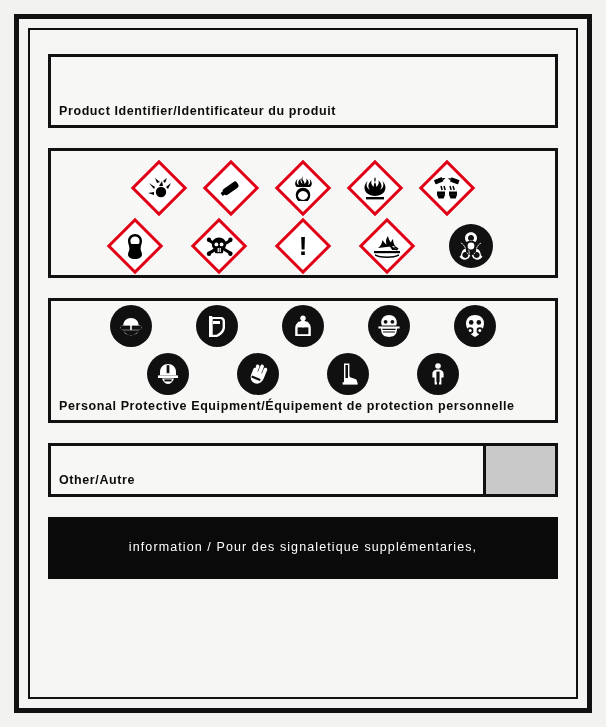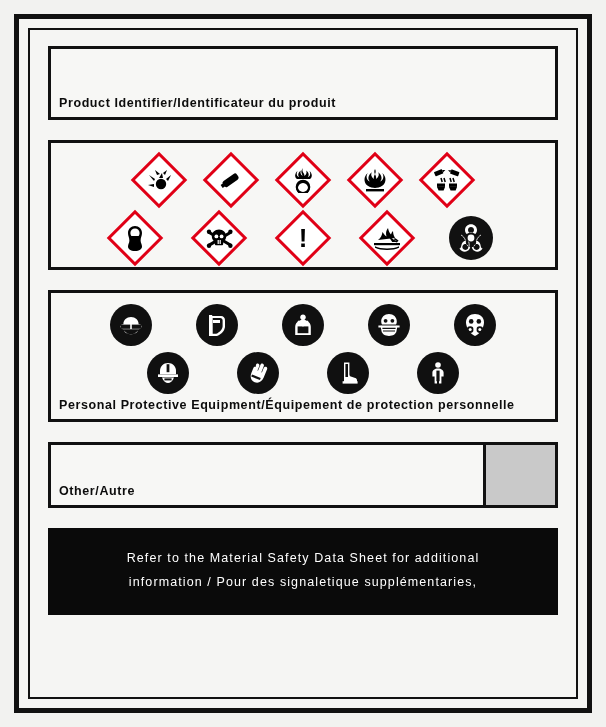--- a/index.html
+++ b/index.html
@@ -48,20 +48,21 @@
     letter-spacing: 0.6px;
     color: #0c0c0c;
     padding: 0 0 7px 8px;
   }
 
   
   #sec-product {
     height: 74px;
     display: flex;
     align-items: flex-end;
+    margin-top: 8px;
   }
 
   
   #sec-hazard { padding-top: 10px; }
   .sym-row {
     display: flex;
     justify-content: center;
     align-items: center;
     gap: 18px;
     margin-bottom: 4px;
@@ -96,21 +97,21 @@
   .diamond .glyph svg { display: block; }
 
   .biohazard {
     width: 44px; height: 44px;
     border-radius: 50%;
     background: #111;
     display: flex; align-items: center; justify-content: center;
   }
 
   
-  #sec-ppe { padding-top: 11px; }
+  #sec-ppe { padding-top: 4px; }
   .ppe-row {
     display: flex;
     justify-content: center;
     align-items: center;
     gap: 44px;
     margin-bottom: 6px;
   }
   .ppe-row.row2 { gap: 48px; margin-bottom: 4px; }
   .ppe {
     width: 42px; height: 42px;
@@ -118,21 +119,21 @@
     background: #101010;
     display: flex;
     align-items: center;
     justify-content: center;
     color: #fff;
   }
   .ppe svg { display: block; }
 
   
   #sec-other {
-    height: 66px;
+    height: 54px;
     display: flex;
     align-items: stretch;
   }
   #sec-other .other-label {
     flex: 1;
     display: flex;
     align-items: flex-end;
   }
   #sec-other .swatch {
     width: 72px;
@@ -444,19 +445,18 @@
       </div>
 
       <div class="section" id="sec-other">
         <div class="other-label">
           <div class="section-title">Other/Autre</div>
         </div>
         <div class="swatch"></div>
       </div>
 
       <div class="section" id="sec-note">
-        <div class="line">Refer to the Material Safety Data Sheet for additional</div>
         <div class="line">information / Pour des signaletique supplémentaries,</div>
       </div>
 
     </div>
   </div>
 </div>
 
 </body></html>

